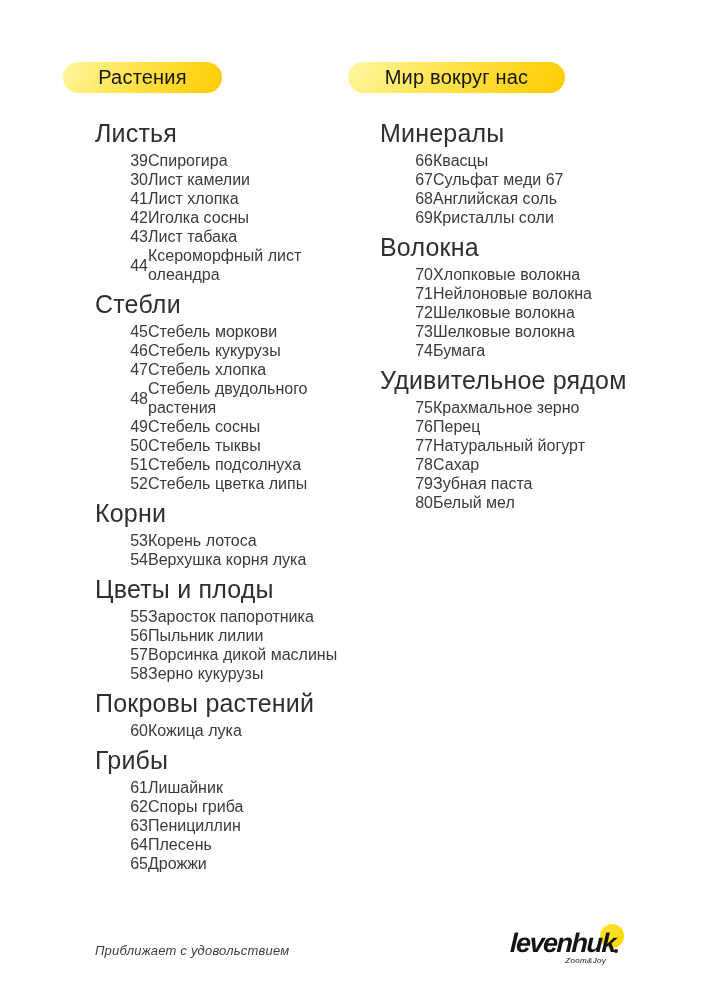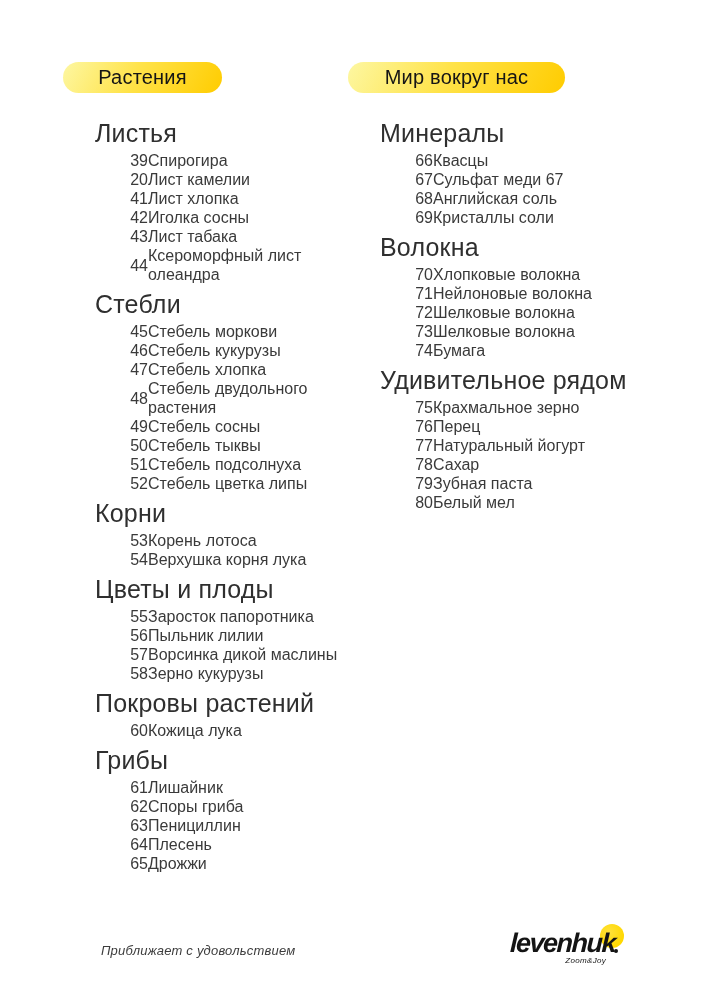--- a/index.html
+++ b/index.html
@@ -34,21 +34,21 @@
     color:var(--ink-dark);margin:6px 0 4px;padding-left:32px;
     letter-spacing:0.2px;white-space:nowrap;
   }
   .item{
     display:flex;align-items:center;
     padding-left:65px;font-size:16px;line-height:19px;color:var(--ink);
   }
   .num{width:20px;text-align:right;flex:none;}
   .label{max-width:195px;}
   .tagline{
-    position:absolute;left:101px;top:943px;
+    position:absolute;left:95px;top:943px;
     font-size:13px;font-style:italic;color:#3c3c3c;letter-spacing:0.2px;
   }
   .logo{position:absolute;left:508px;top:915px;width:140px;height:60px;}
   .logo-circle{
     position:absolute;left:92px;top:9px;width:24px;height:24px;border-radius:50%;
     background:radial-gradient(circle at 38% 35%,#ffe23d,var(--logo-yellow) 70%);
     z-index:0;
   }
   .logo-text{
     position:absolute;left:2px;top:13px;z-index:1;
@@ -74,21 +74,21 @@
       <span>Растения</span>
     </div>
     <div class="col-content">
         <div class="section">
           <h2 class="section-title">Листья</h2>
           <div class="item">
             <span class="num">39</span>
             <span class="label">Спирогира</span>
           </div>
           <div class="item">
-            <span class="num">20</span>
+            <span class="num">30</span>
             <span class="label">Лист камелии</span>
           </div>
           <div class="item">
             <span class="num">41</span>
             <span class="label">Лист хлопка</span>
           </div>
           <div class="item">
             <span class="num">42</span>
             <span class="label">Иголка сосны</span>
           </div>

